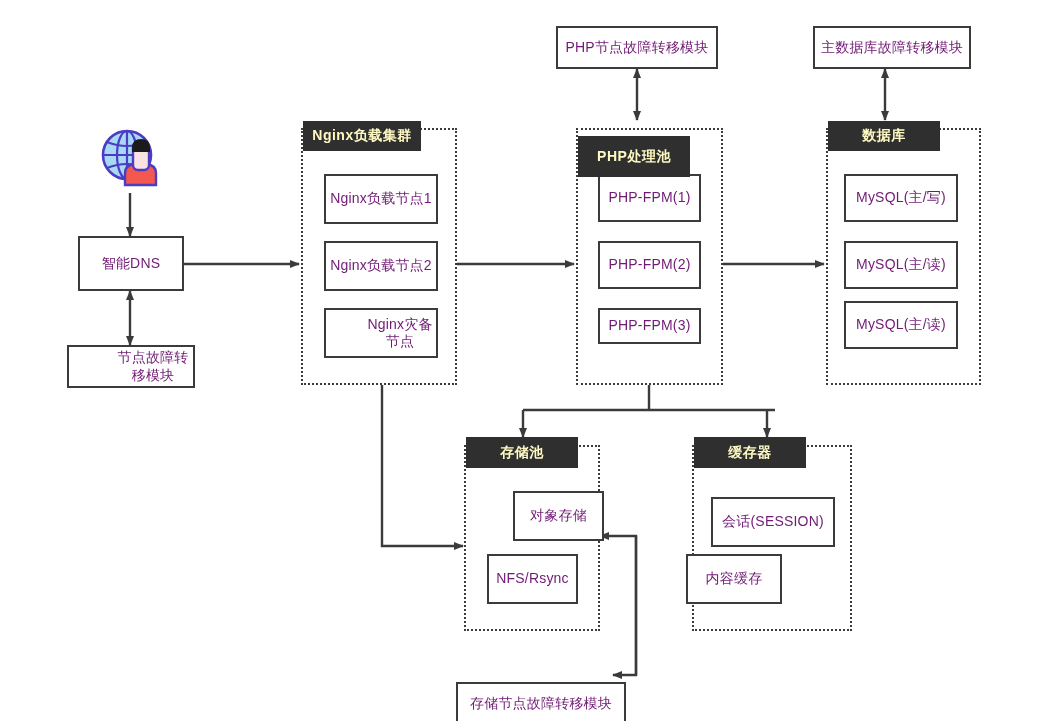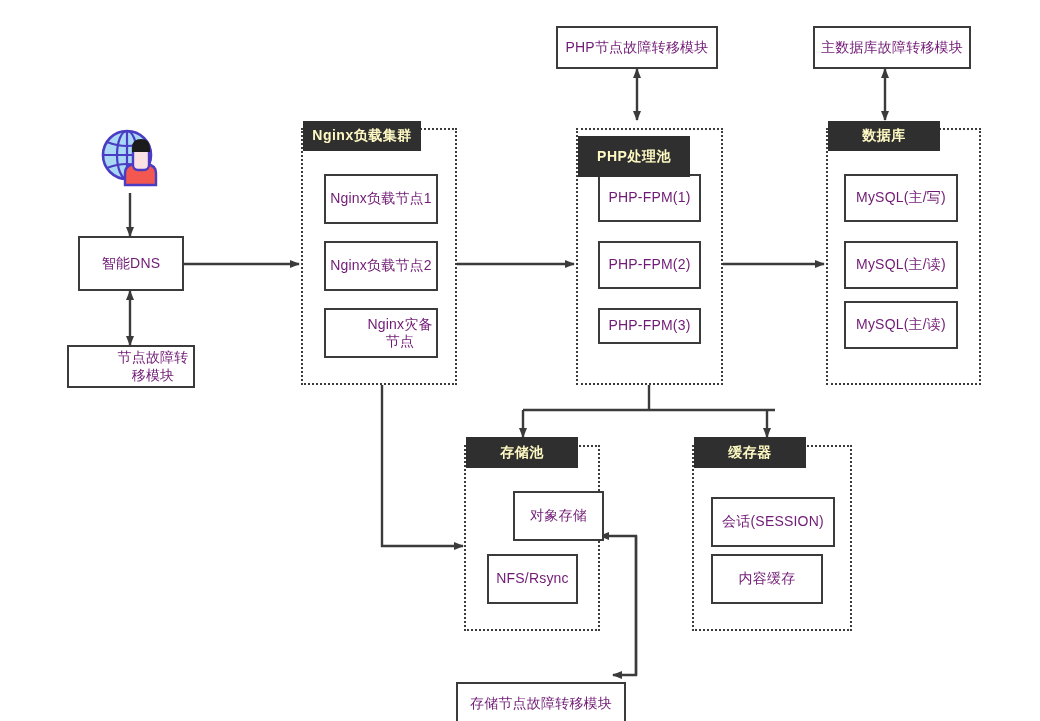--- a/index.html
+++ b/index.html
@@ -162,15 +162,15 @@
   <div class="node" style="left:844px; top:301px; width:114px; height:48px;">MySQL(主/读)</div>
 
   <div class="group" style="left:464px; top:445px; width:136px; height:186px;"></div>
   <div class="group-title" style="left:466px; top:437px; width:112px; height:31px;">存储池</div>
   <div class="node" style="left:487px; top:491px; width:91px; height:50px;margin-left:26px;">对象存储</div>
   <div class="node" style="left:487px; top:554px; width:91px; height:50px;">NFS/Rsync</div>
 
   <div class="group" style="left:692px; top:445px; width:160px; height:186px;"></div>
   <div class="group-title" style="left:694px; top:437px; width:112px; height:31px;">缓存器</div>
   <div class="node" style="left:711px; top:491px; width:124px; height:50px;margin-top:6px;">会话(SESSION)</div>
-  <div class="node" style="left:711px; top:554px; width:112px; height:50px;">内容缓存</div>
+  <div class="node" style="left:686px; top:554px; width:96px; height:50px;">内容缓存</div>
 
 </div>
 
 </body></html>

